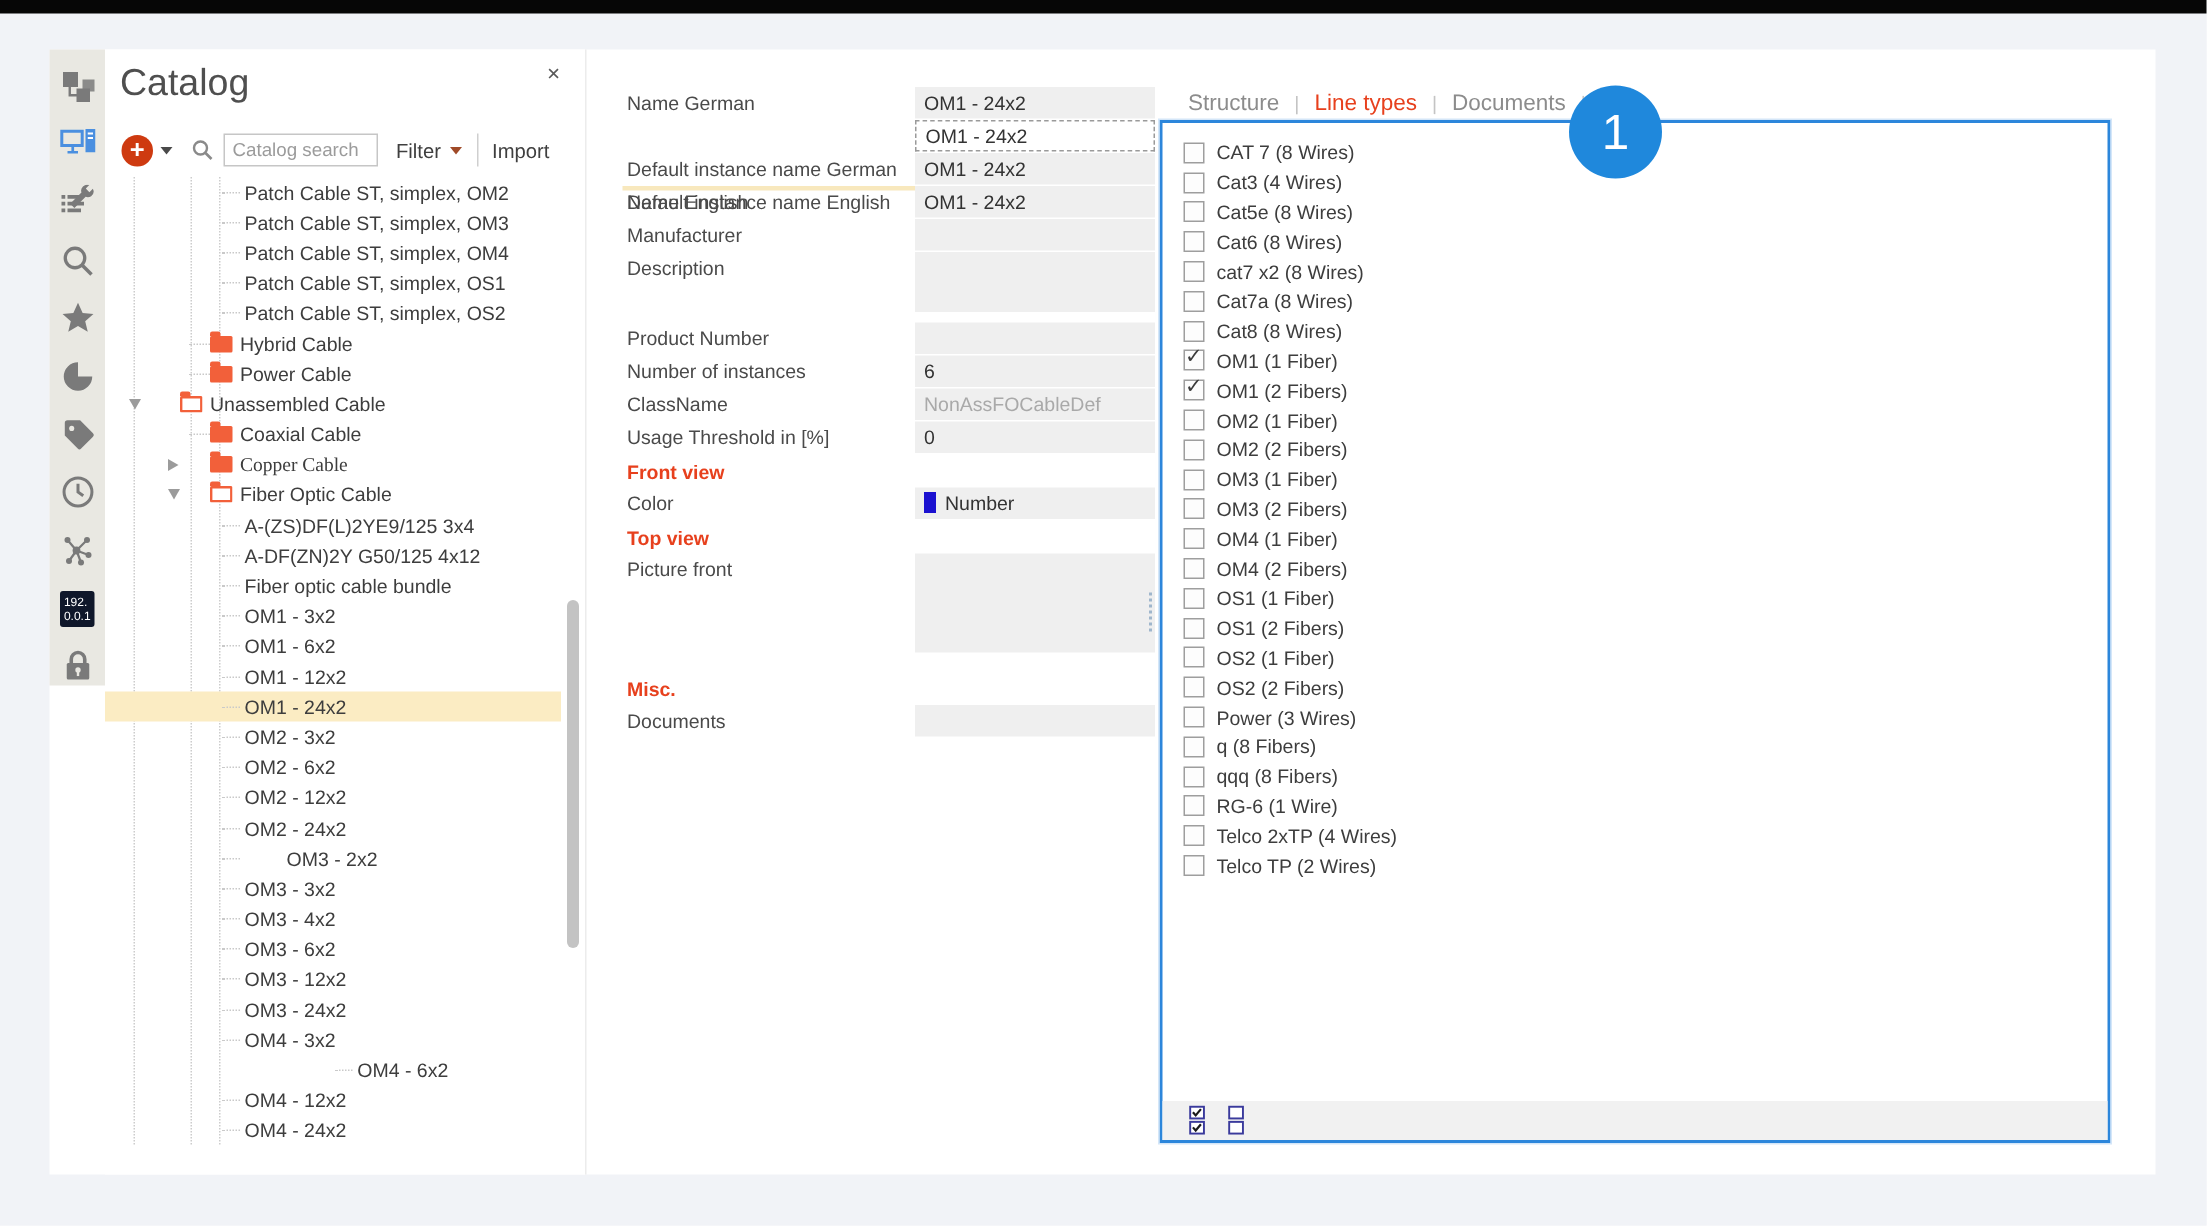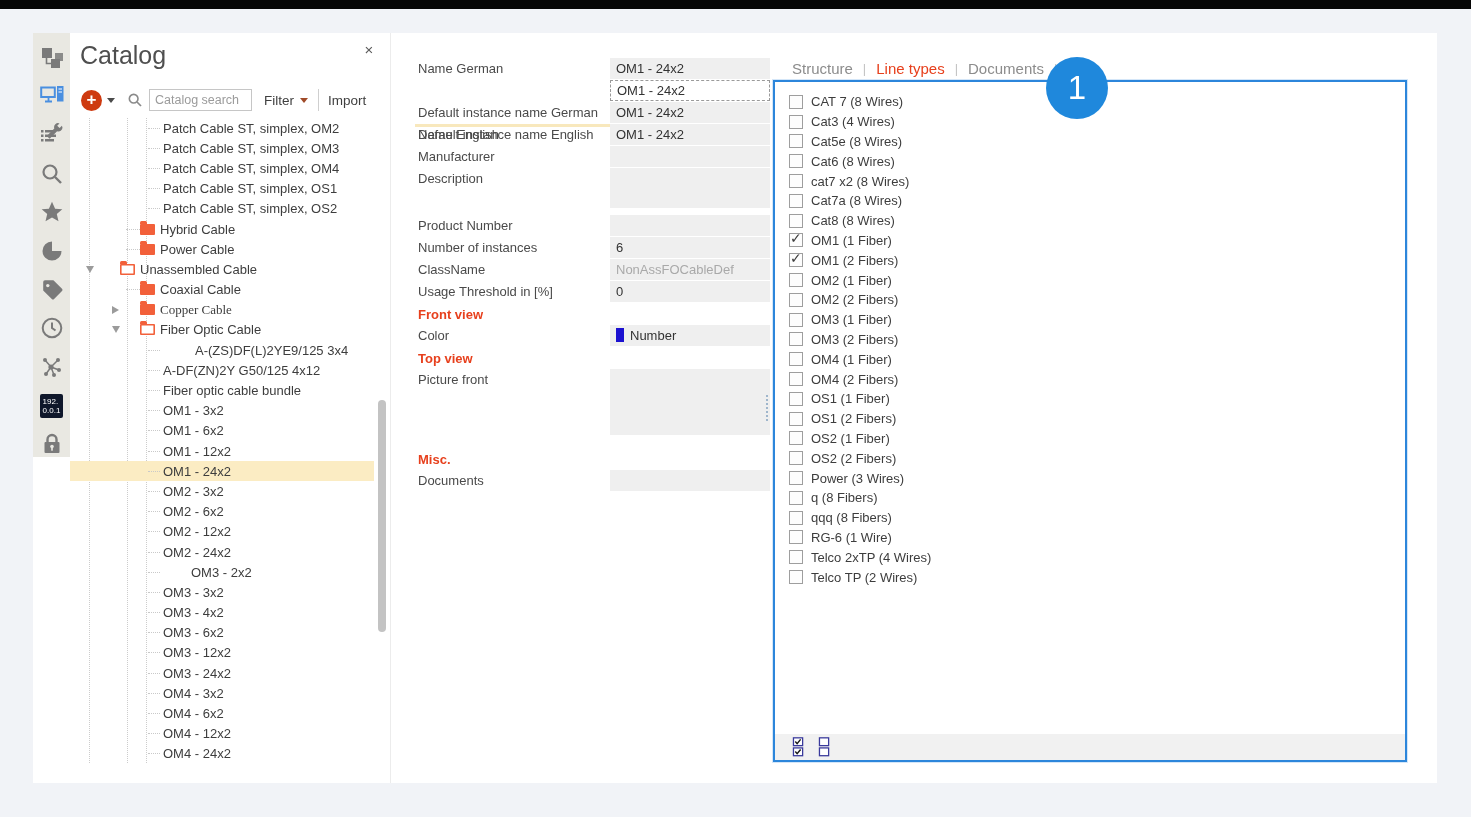--- a/index.html
+++ b/index.html
@@ -255,21 +255,21 @@
           <span class="folder"></span>
           <span class="tree-label">Copper Cable</span>
         </div>
         <div class="tree-row" style="padding-left: 42px;">
           <span class="arrow-box" style="width: 28px;">
             <span class="t-arrow down"></span>
           </span>
           <span class="folder open"></span>
           <span class="tree-label">Fiber Optic Cable</span>
         </div>
-        <div class="tree-row" style="padding-left: 78px; gap: 32px;">
+        <div class="tree-row" style="padding-left: 78px;">
           <span class="t-conn" style="width: 12px; margin-right: 3px;"></span>
           <span class="tree-label">A-(ZS)DF(L)2YE9/125 3x4</span>
         </div>
         <div class="tree-row" style="padding-left: 78px;">
           <span class="t-conn" style="width: 12px; margin-right: 3px;"></span>
           <span class="tree-label">A-DF(ZN)2Y G50/125 4x12</span>
         </div>
         <div class="tree-row" style="padding-left: 78px;">
           <span class="t-conn" style="width: 12px; margin-right: 3px;"></span>
           <span class="tree-label">Fiber optic cable bundle</span>
@@ -327,21 +327,21 @@
           <span class="tree-label">OM3 - 12x2</span>
         </div>
         <div class="tree-row" style="padding-left: 78px;">
           <span class="t-conn" style="width: 12px; margin-right: 3px;"></span>
           <span class="tree-label">OM3 - 24x2</span>
         </div>
         <div class="tree-row" style="padding-left: 78px;">
           <span class="t-conn" style="width: 12px; margin-right: 3px;"></span>
           <span class="tree-label">OM4 - 3x2</span>
         </div>
-        <div class="tree-row" style="padding-left: 78px;">
+        <div class="tree-row" style="padding-left: 78px; justify-content: center;">
           <span class="t-conn" style="width: 12px; margin-right: 3px;"></span>
           <span class="tree-label">OM4 - 6x2</span>
         </div>
         <div class="tree-row" style="padding-left: 78px;">
           <span class="t-conn" style="width: 12px; margin-right: 3px;"></span>
           <span class="tree-label">OM4 - 12x2</span>
         </div>
         <div class="tree-row" style="padding-left: 78px;">
           <span class="t-conn" style="width: 12px; margin-right: 3px;"></span>
           <span class="tree-label">OM4 - 24x2</span>

